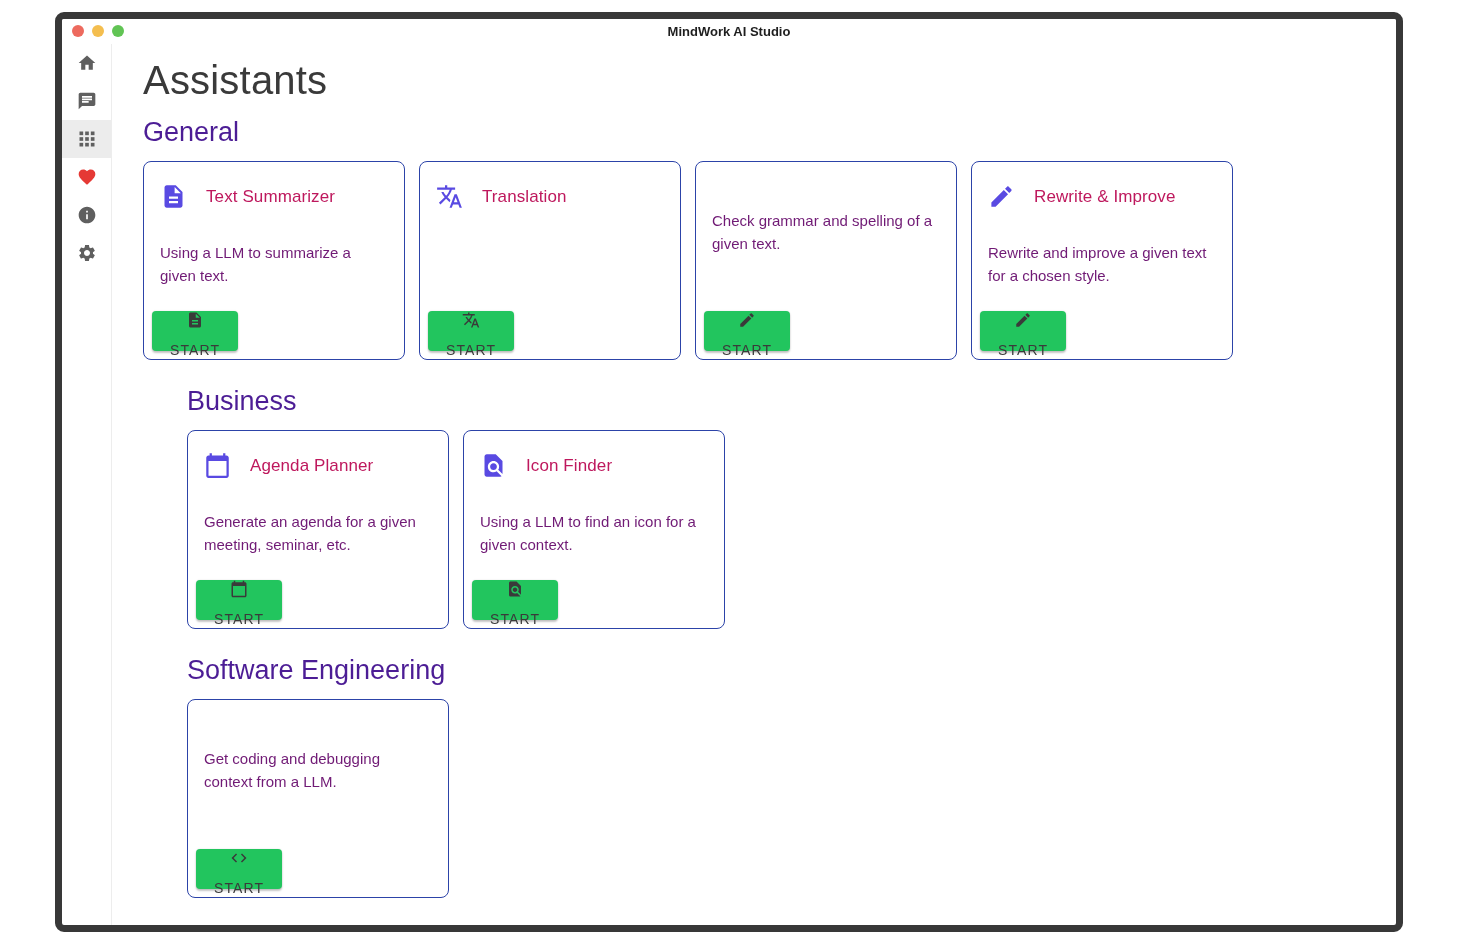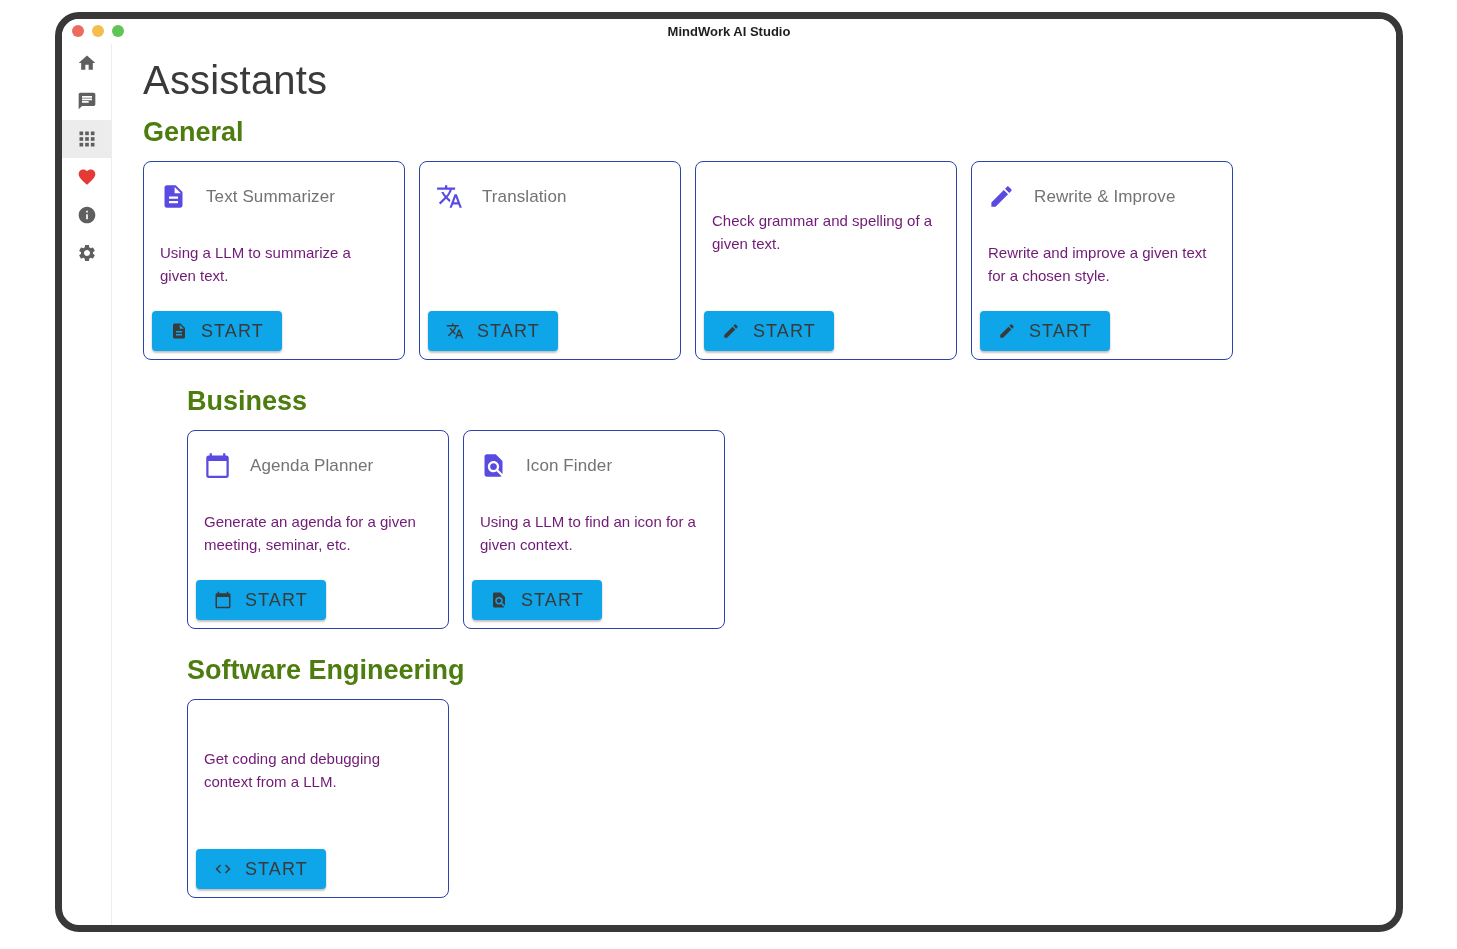--- a/index.html
+++ b/index.html
@@ -1,64 +1,64 @@
 <!DOCTYPE html>
 <html style="--accent: #594AE2; --card-border: #2c43a8;"><head>
 <meta charset="utf-8">
 <style>
   * { margin:0; padding:0; box-sizing:border-box; }
   html,body { width:1457px; height:949px; background:#ffffff; font-family:"Liberation Sans", sans-serif; overflow:hidden; }
 
   .window {
     position:absolute; left:55px; top:12px;
     width:1348px; height:920px;
-    border:7px solid #383838; border-radius:24px;
+    border:7px solid #383838; border-radius:9px;
     background:#ffffff; overflow:hidden;
   }
 
   
   .titlebar { position:relative; height:25px; display:flex; align-items:center; justify-content:center; background:#fff; }
   .lights { position:absolute; left:10px; top:6px; display:flex; gap:8px; }
   .light { width:12px; height:12px; border-radius:50%; display:inline-block; }
   .win-title { font-size:13px; font-weight:bold; color:#1e1e1e; }
 
   
   .frame-body { display:flex; height:calc(100% - 25px); }
 
   .sidebar { width:50px; flex:0 0 50px; border-right:1px solid #ededed; display:flex; flex-direction:column; }
   .side-item { height:38px; display:flex; align-items:center; justify-content:center; cursor:pointer; color:#5f5f5f; }
   .side-item.selected { background:#ececec; }
   .side-item svg { width:20px; height:20px; fill:currentColor; }
 
   main { flex:1; padding:8px 20px 0 31px; overflow:hidden; }
   h1.page-title { font-size:40px; font-weight:400; color:#3a3a3a; margin:6px 0 14px; letter-spacing:.2px; }
   .section + .section { margin-top:26px;padding-left:44px; }
-  h2.section-title { font-size:27px; font-weight:700; color:#4d7c0f; margin:0 0 13px; }
+  h2.section-title { font-size:27px; font-weight:400; color:#4c1d95; margin:0 0 13px; }
 
   .cards { display:flex; gap:14px; }
 
   .card {
     width:262px; height:199px; position:relative;
     background:#fff; border:1px solid var(--card-border,#2c43a8);
     border-radius:8px; padding:16px;
   }
   .card-header { display:flex; align-items:center; gap:19px; margin-top:5px; }
   .card-icon { color:var(--accent,#594AE2); display:inline-flex; }
   .card-icon svg { width:27px; height:27px; fill:currentColor; }
-  .card-title { font-size:17px; font-weight:500; color:#737373; letter-spacing:.1px; }
+  .card-title { font-size:17px; font-weight:500; color:#be185d; letter-spacing:.1px; }
   .card-desc { margin-top:31px; font-size:15px; color:#701a75; line-height:23px; max-width:232px; }
 
   .start-btn {
     position:absolute; left:8px; bottom:8px;
     height:40px; padding:0 18px;
     display:flex; align-items:center; gap:13px;
-    background:#0ea5e9; border:none; border-radius:4px;
+    background:#22c55e; border:none; border-radius:4px;
     box-shadow:0 2px 2px rgba(0,0,0,.22), 0 0 2px rgba(0,0,0,.12);
-    font-family:inherit; font-size:18px; font-weight:500;
-    letter-spacing:1.1px; color:#3a3a3a; cursor:pointer;
+    font-family:inherit; font-size:14px; font-weight:500;
+    letter-spacing:1.1px; color:#3a3a3a; cursor:pointer;flex-direction:column;
   }
   .btn-icon { display:inline-flex; color:#3a3a3a; }
   .btn-icon svg { width:18px; height:18px; fill:currentColor; }
 </style>
 </head>
 <body>
 
 <div class="window">
   <div class="titlebar">
     <div class="lights">

